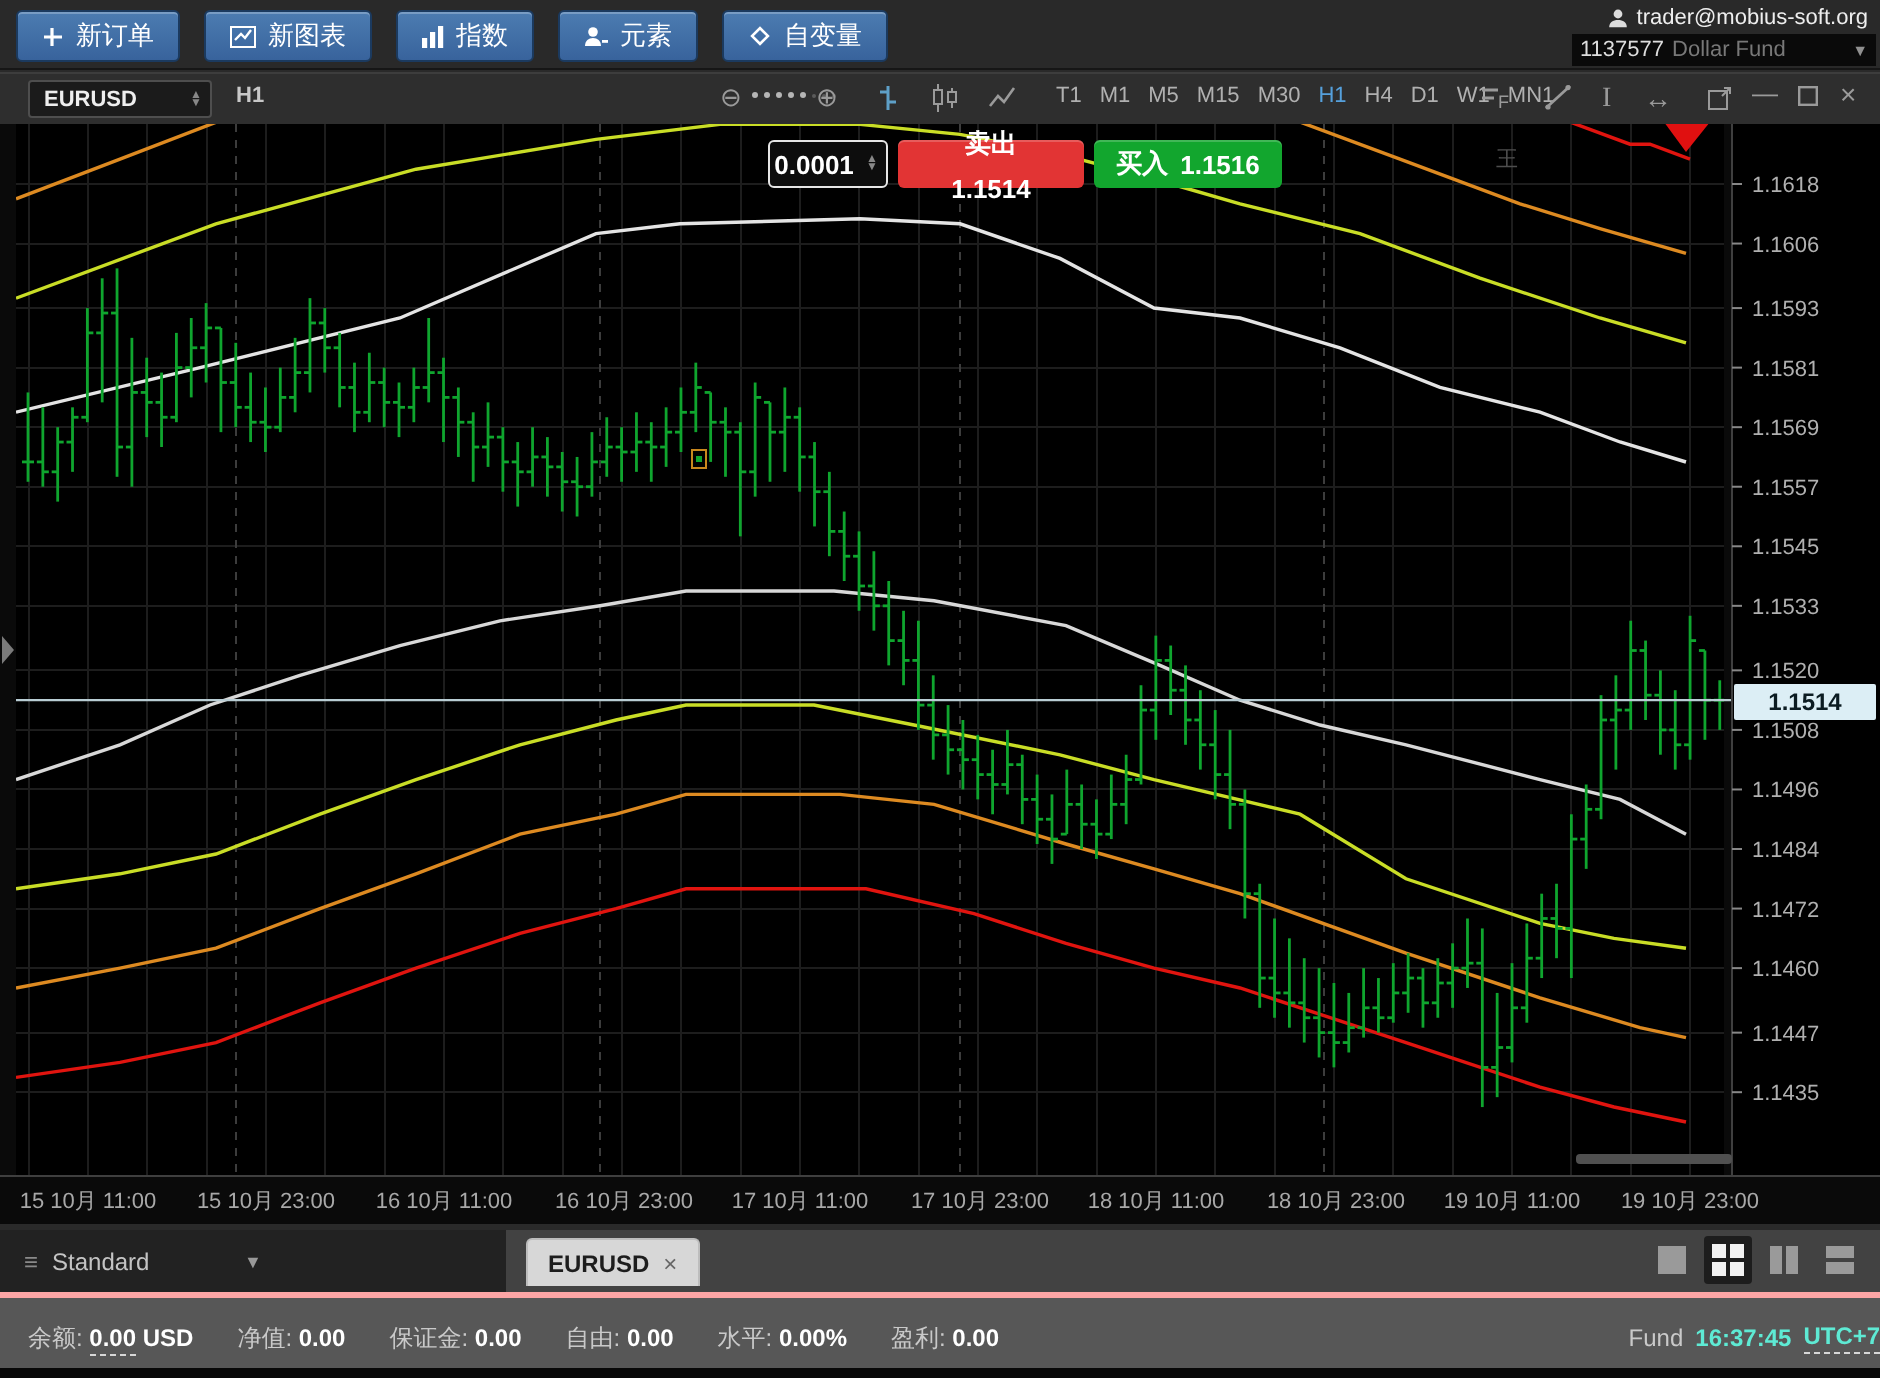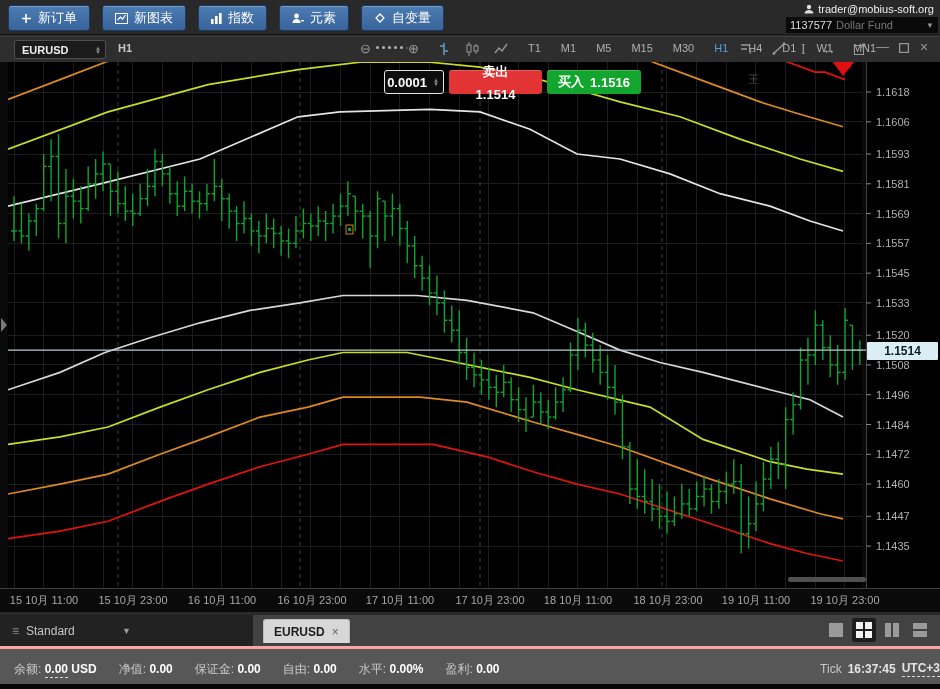--- a/index.html
+++ b/index.html
@@ -27,21 +27,21 @@
             border-top:1px solid #3d3d3d;border-bottom:1px solid #141414;}
   #symbol-combo{position:absolute;left:14px;top:3px;width:90px;height:17px;background:#1b1b1b;
             border:1px solid #4e4e4e;border-radius:2px;display:flex;align-items:center;}
   #symbol-combo .sym{flex:1;color:#eee;font-size:11px;font-weight:bold;padding-left:7px;}
   .spin{display:flex;flex-direction:column;line-height:4px;font-size:6px;color:#888;padding:0 4px;}
   #period-label{position:absolute;left:118px;top:5px;color:#c8c8c8;font-size:11px;font-weight:bold;}
   .tb-ico{position:absolute;top:3px;color:#9a9a9a;font-size:13px;line-height:17px;}
   #zoom-dots{position:absolute;left:376px;top:9px;display:flex;gap:3px;align-items:center;}
   #zoom-dots i{width:3px;height:3px;border-radius:50%;background:#b5b5b5;}
   #zoom-dots i.dim{width:2px;height:2px;background:#5a5a5a;}
-  #timeframes{position:absolute;left:528px;top:5px;display:flex;gap:20px;font-size:11px;color:#b0b0b0;}
+  #timeframes{position:absolute;left:528px;top:5px;display:flex;gap:9px;font-size:11px;color:#b0b0b0;}
   #timeframes span.active{color:#55a0dc;}
   
   #plot{position:absolute;left:0;top:62px;width:940px;height:550px;}
   
   #spread-box{position:absolute;left:384px;top:70px;width:58px;height:22px;background:#0d0d0d;
             border:1px solid #e6e6e6;border-radius:3px;display:flex;align-items:center;}
   #spread-box .val{flex:1;text-align:center;color:#fff;font-size:13px;font-weight:bold;}
   .trade-btn{position:absolute;top:70px;height:24px;border-radius:3px;display:flex;
             align-items:center;justify-content:center;gap:6px;color:#fff;font-size:13px;
             font-weight:bold;cursor:default;}
@@ -65,21 +65,21 @@
   .lay{width:24px;height:24px;display:flex;align-items:center;justify-content:center;}
   .lay.active{background:#1d1d1d;border-radius:2px;}
   
   #status-bar{position:absolute;left:0;top:646px;width:940px;height:38px;background:#575757;
             border-top:3px solid #fca5a5;color:#c9c9c9;font-size:12px;padding-left:30px;}
   #status-items{position:absolute;left:14px;top:12px;display:flex;gap:22px;white-space:nowrap;}
   #status-items b{color:#fff;}
   .dashed-u{border-bottom:1px dashed #d8d8d8;padding-bottom:1px;}
   #tick-area{position:absolute;right:10px;top:12px;display:flex;gap:6px;align-items:center;}
   #tick-area .t-label{color:#c9c9c9;}
-  #tick-area b{color:#e5e5e5;}
+  #tick-area b{color:#5eead4;}
   #bottom-strip{position:absolute;left:0;top:684px;width:940px;height:5px;background:#080808;}
 </style>
 </head>
 <body>
 
 <div id="app">
 
   <div id="topbar">
     <div class="btn-row">
       <div class="btn-blue">
@@ -972,23 +972,23 @@
   <div id="status-bar">
     <div id="status-items">
         <span><span>余额: </span><b class="dashed-u">0.00</b><b> USD</b></span>
         <span><span>净值: </span><b>0.00</b></span>
         <span><span>保证金: </span><b>0.00</b></span>
         <span><span>自由: </span><b>0.00</b></span>
         <span><span>水平: </span><b>0.00%</b></span>
         <span><span>盈利: </span><b>0.00</b></span>
       </div>
     <div id="tick-area">
-      <span class="t-label">Tick</span>
+      <span class="t-label">Fund</span>
       <b>16:37:45</b>
-      <b class="dashed-u">UTC+3</b>
+      <b class="dashed-u">UTC+7</b>
       <span class="spin" style="color:#aaa">
           <span>▲</span>
           <span>▼</span>
         </span>
     </div>
   </div>
   <div id="bottom-strip"></div>
 </div>
 
 </body></html>

